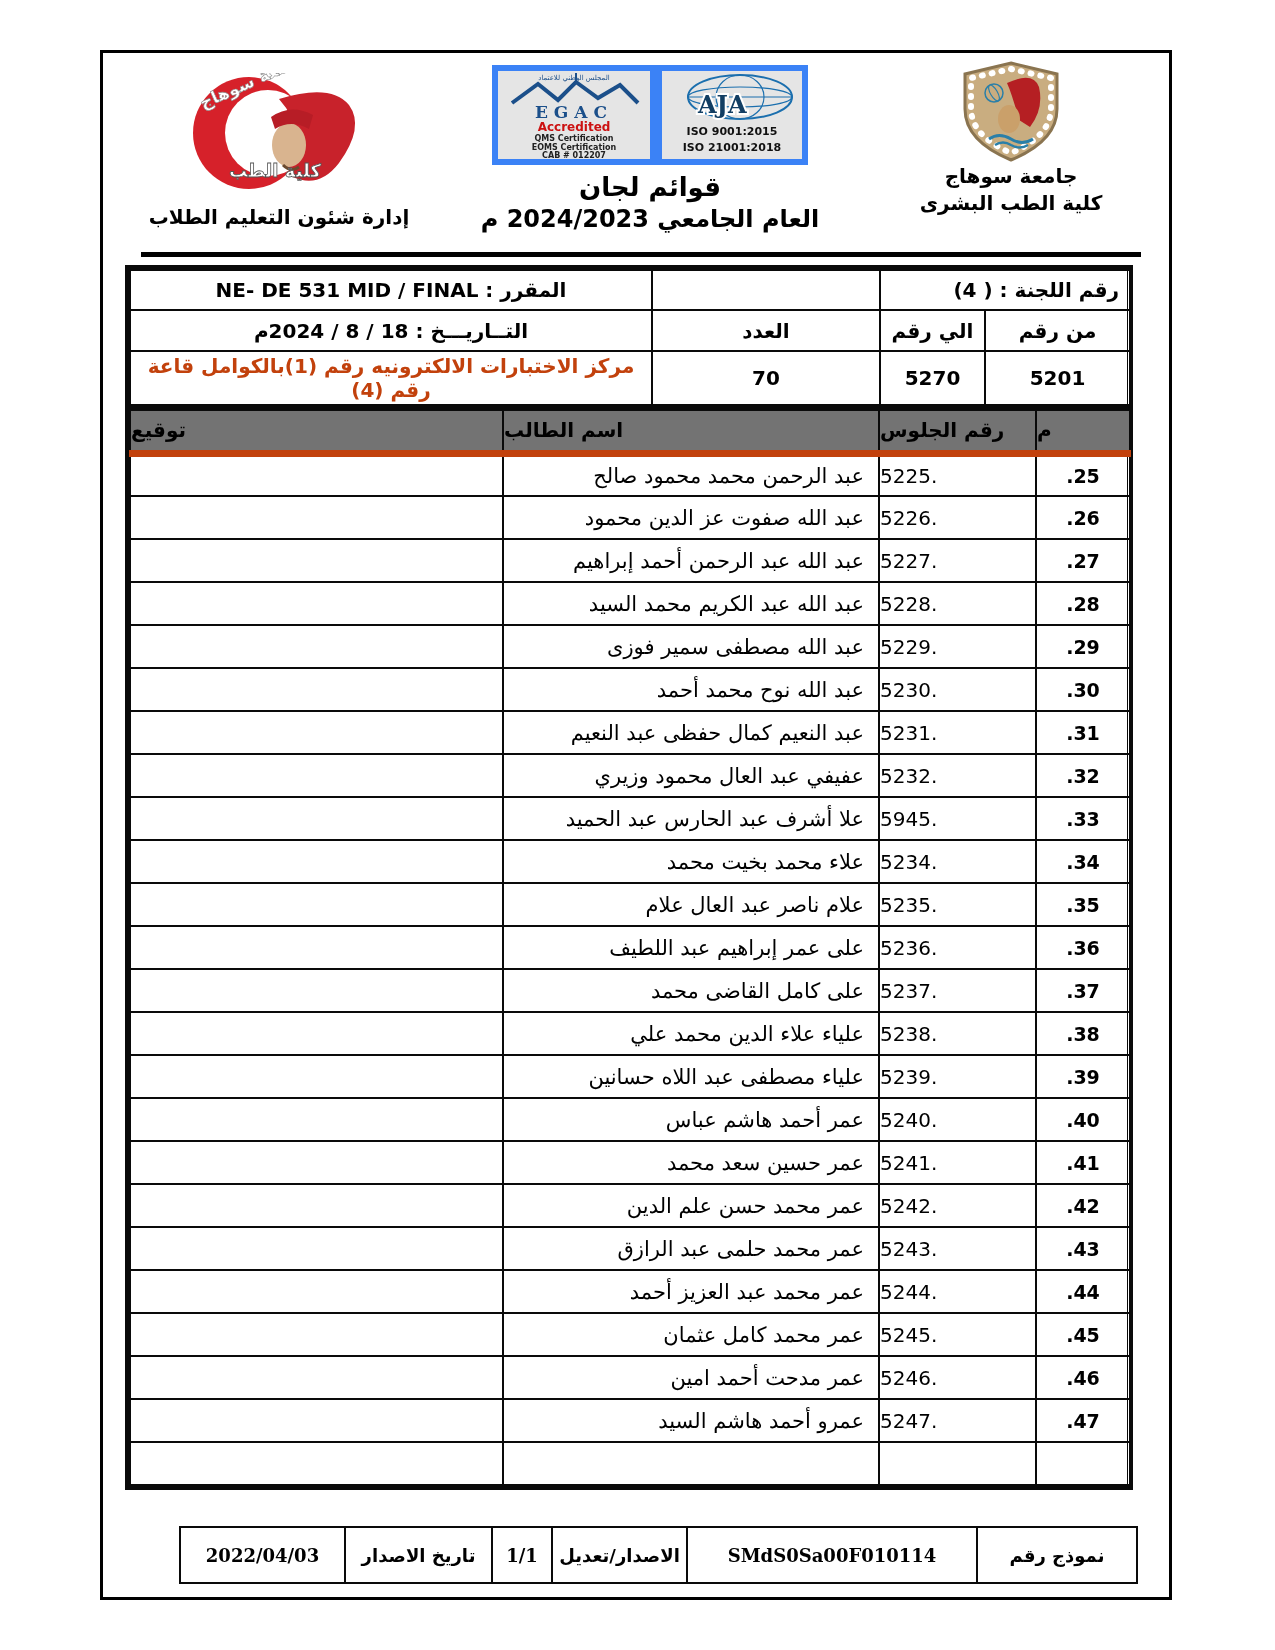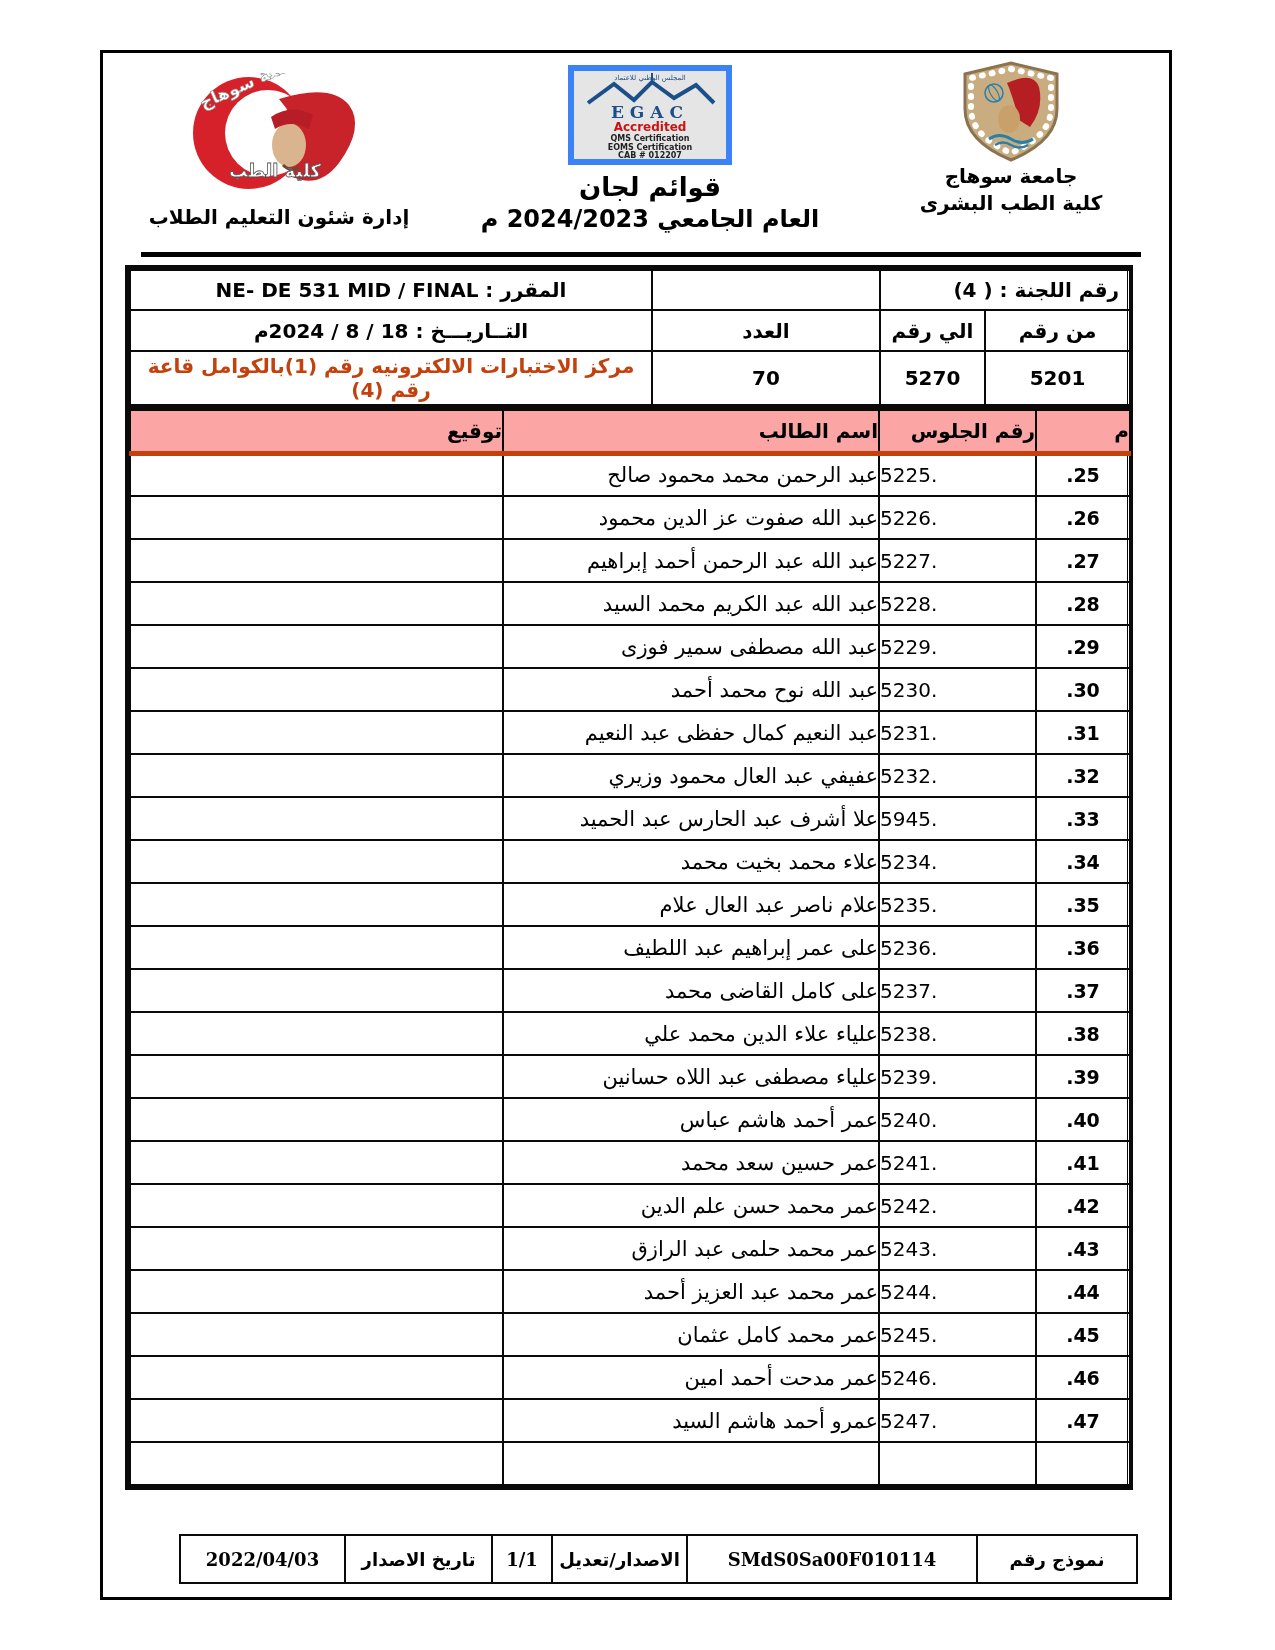--- a/index.html
+++ b/index.html
@@ -53,41 +53,41 @@
   .info-table .r1 td { height: 40px; }
   .info-table .r2 td, .info-table .r3 td { height: 41px; }
   .cell-committee { text-align: right; }
   .cell-course { text-align: center; }
   .cell-date { text-align: center; }
   .cell-center { text-align: center; border-radius: 12px; }
   .cell-location { text-align: center; font-size: 18px; }
   .info-table { border-bottom: 5px solid #0a0a0a; }
   
   .student-table thead th {
-    background: #fca5a5;
+    background: #737373;
     font-weight: bold; font-size: 20px;
-    height: 43px; text-align: right;
-    border-bottom: 5px solid #c2410c;
+    height: 43px; text-align: left;
+    border-bottom: 7px solid #c2410c;
   }
   .student-table td { height: 43px; }
   .col-idx   { width: 94px; }
   .col-seat  { width: 157px; }
   .col-name  { width: 376px; }
   .col-sign  { width: 373px; }
   .td-idx  { text-align: center; font-weight: bold; font-size: 19px; direction: rtl; }
   .td-seat { text-align: left; font-size: 20px; direction: ltr; font-family: "DejaVu Sans", sans-serif; }
-  .td-name { text-align: right; font-size: 21px; font-family: "DejaVu Serif", serif; }
+  .td-name { text-align: right; padding-right: 14px; font-size: 21px; font-family: "DejaVu Serif", serif; }
   .td-sign {}
   
   .footer-table {
     position: absolute; bottom: 13px; left: 76px;
     width: 957px; border-collapse: collapse; direction: rtl; table-layout: fixed;
   }
   .footer-table td {
-    border: 2px solid #0a0a0a; height: 48px;
+    border: 2px solid #0a0a0a; height: 56px;
     font-weight: bold; font-size: 18px; text-align: center; padding: 0 6px;
   }
   .ft-serif { font-family: "DejaVu Serif", serif; direction: ltr; font-size: 20px; }
   .svg-note { display: block; }
 </style>
 </head>
 <body>
 
 <div class="page-border">
 
@@ -114,20 +114,31 @@
         <span class="cert-box">
           <svg class="svg-note" width="152" height="88" viewBox="0 0 152 88">
             <text x="76" y="9" font-size="7" fill="#1b4f8a" text-anchor="middle" font-family="DejaVu Sans, sans-serif">المجلس الوطني للاعتماد</text>
             <polyline points="14,32 40,13 60,29 78,11 100,27 122,14 140,32" fill="none" stroke="#1b4f8a" stroke-width="4"></polyline>
             <line x1="78" y1="11" x2="78" y2="2" stroke="#1b4f8a" stroke-width="2"></line>
             <text x="76" y="47" font-size="17" font-weight="bold" fill="#1b4f8a" text-anchor="middle" letter-spacing="6" font-family="DejaVu Serif, serif">EGAC</text>
             <text x="76" y="60" font-size="12" font-weight="bold" fill="#cc1111" text-anchor="middle" font-family="DejaVu Sans, sans-serif">Accredited</text>
             <text x="76" y="70" font-size="8" font-weight="bold" fill="#222" text-anchor="middle" font-family="DejaVu Sans, sans-serif">QMS Certification</text>
             <text x="76" y="79" font-size="8" font-weight="bold" fill="#222" text-anchor="middle" font-family="DejaVu Sans, sans-serif">EOMS Certification</text>
             <text x="76" y="87" font-size="8" font-weight="bold" fill="#222" text-anchor="middle" font-family="DejaVu Sans, sans-serif">CAB # 012207</text>
+          </svg>
+        </span>
+        <span class="cert-box">
+          <svg class="svg-note" width="140" height="88" viewBox="0 0 140 88">
+            <ellipse cx="78" cy="26" rx="52" ry="22" fill="none" stroke="#1b6fae" stroke-width="2"></ellipse>
+            <ellipse cx="78" cy="26" rx="52" ry="10" fill="none" stroke="#1b6fae" stroke-width="1.2"></ellipse>
+            <ellipse cx="78" cy="26" rx="24" ry="22" fill="none" stroke="#1b6fae" stroke-width="1.2"></ellipse>
+            <line x1="26" y1="26" x2="130" y2="26" stroke="#1b6fae" stroke-width="1.2"></line>
+            <text x="36" y="42" font-size="24" font-weight="bold" fill="#123e63" paint-order="stroke" stroke="#ffffff" stroke-width="4" font-family="DejaVu Serif, serif">AJA</text>
+            <text x="70" y="64" font-size="11" font-weight="bold" fill="#111" text-anchor="middle" font-family="DejaVu Sans, sans-serif">ISO 9001:2015</text>
+            <text x="70" y="80" font-size="11" font-weight="bold" fill="#111" text-anchor="middle" font-family="DejaVu Sans, sans-serif">ISO 21001:2018</text>
           </svg>
         </span>
       </div>
       <div class="titles" dir="rtl">
         <div class="title-l1">قوائم لجان</div>
         <div class="title-l3">العام الجامعي 2024/2023 م</div>
       </div>
     </div>
 
     <div class="h-col h-right">

